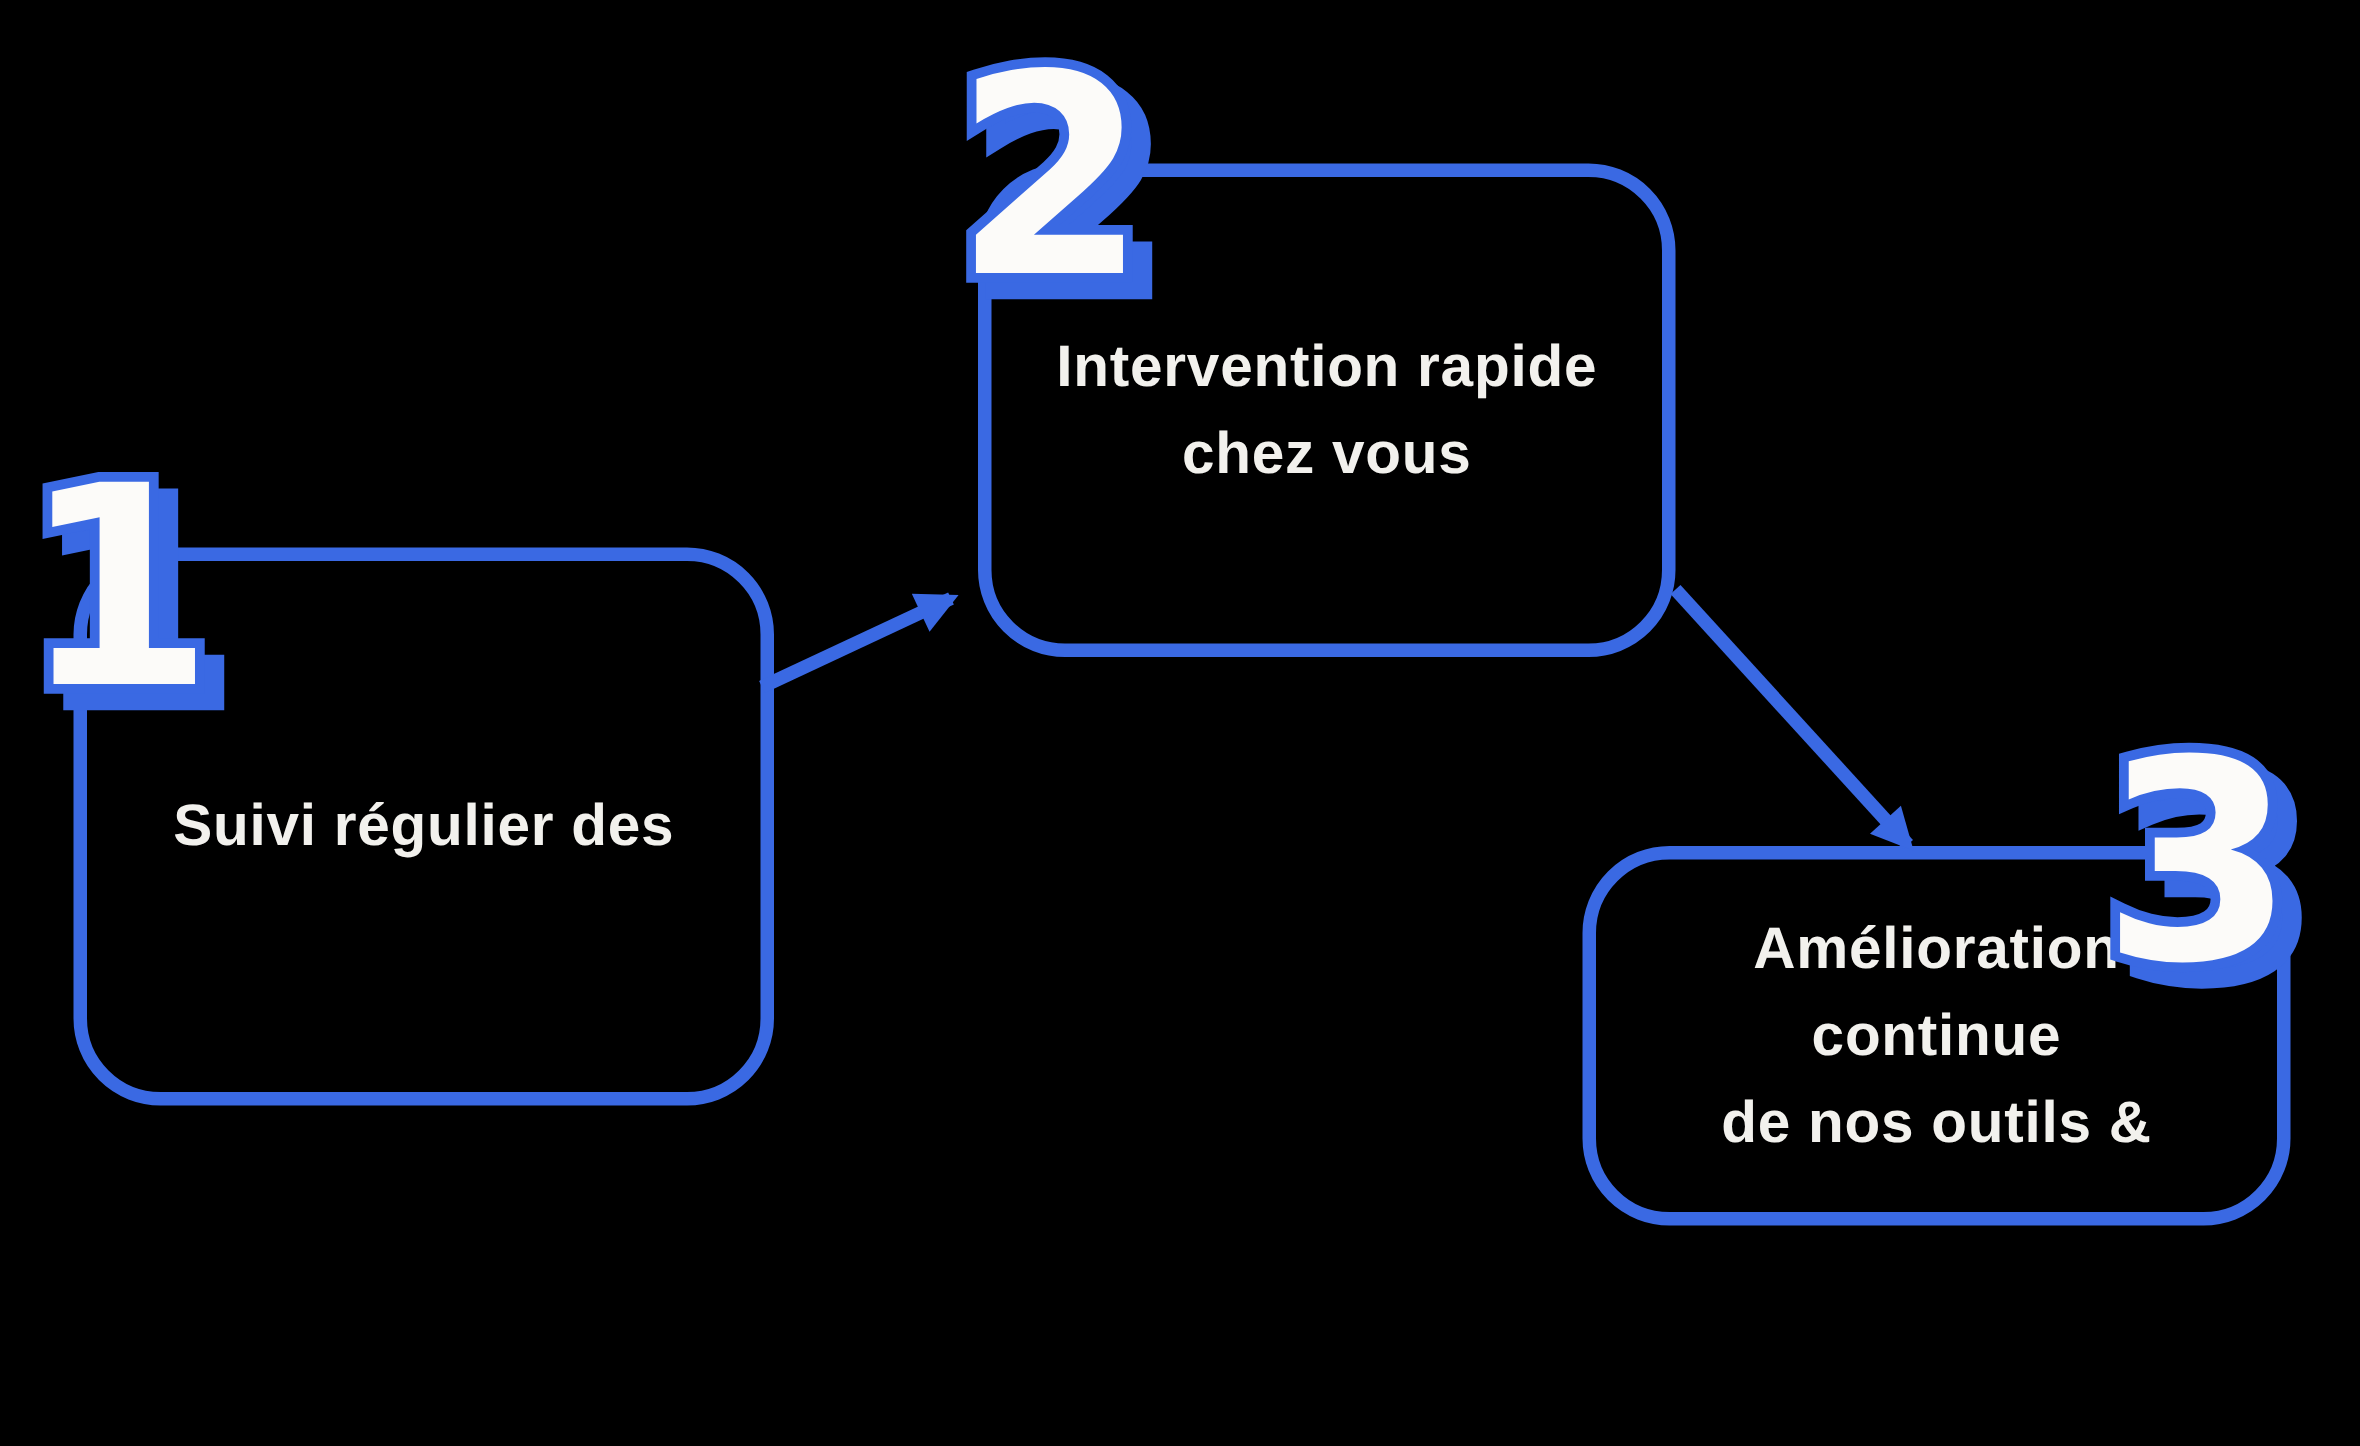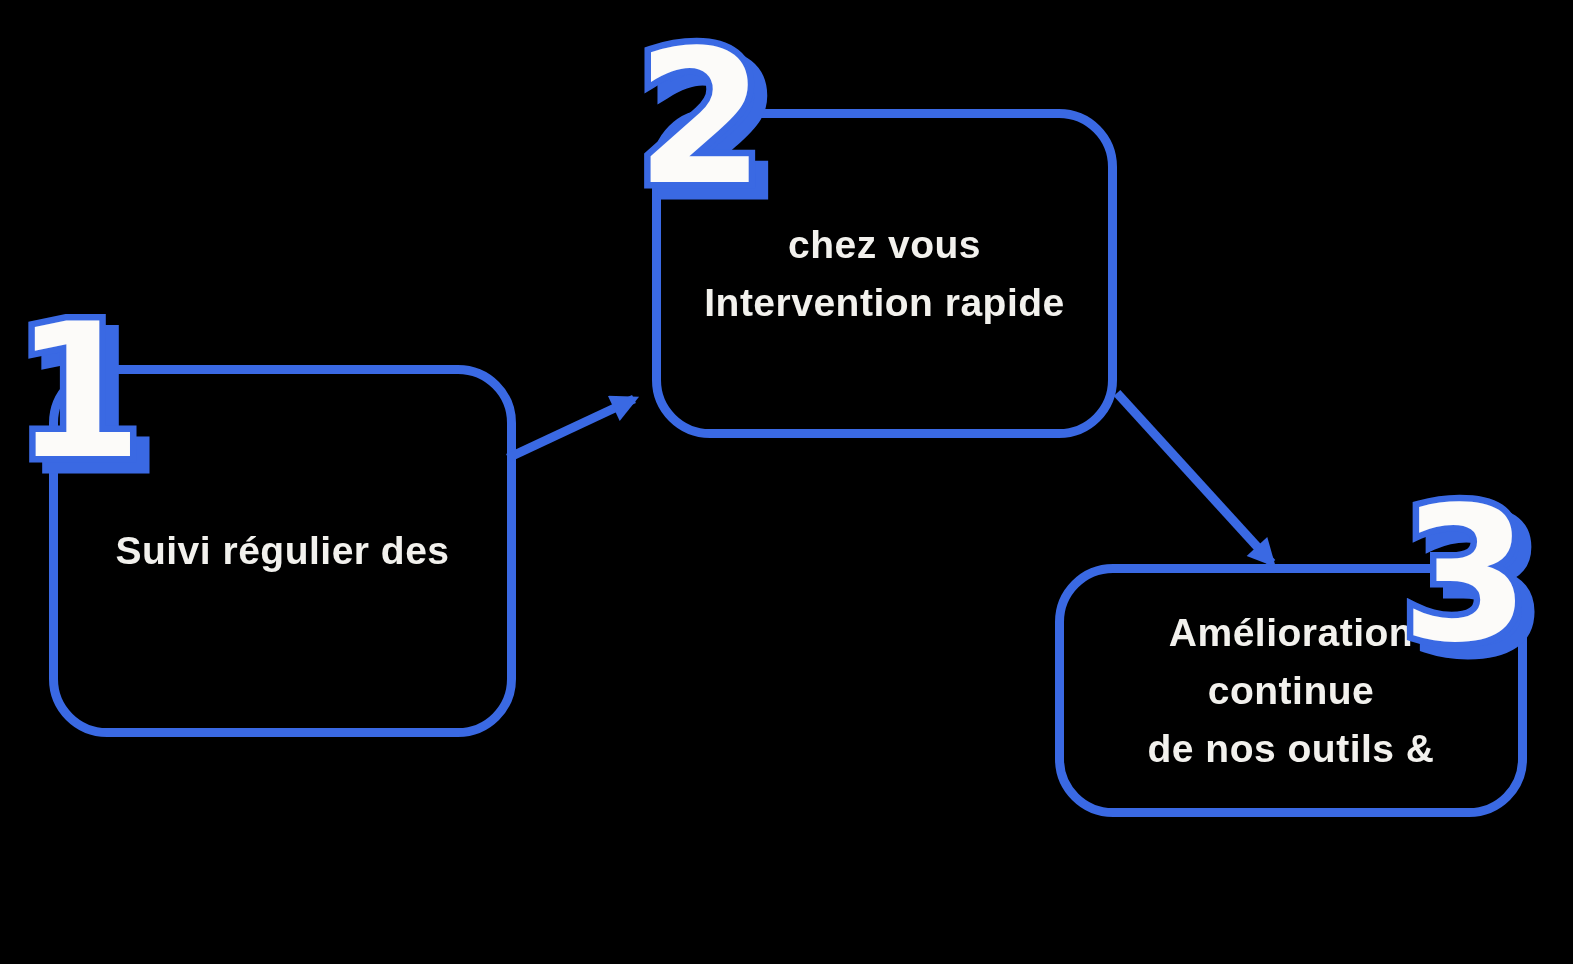--- a/index.html
+++ b/index.html
@@ -94,22 +94,22 @@
   </svg>
 
   <section class="box box1">
     <div class="label">
       <div>Suivi régulier des</div>
     </div>
   </section>
 
   <section class="box box2">
     <div class="label">
+      <div>Intervention rapide</div>
       <div>chez vous</div>
-      <div>Intervention rapide</div>
     </div>
   </section>
 
   <section class="box box3">
     <div class="label">
       <div>Amélioration</div>
       <div>continue</div>
       <div>de nos outils &amp;</div>
     </div>
   </section>

